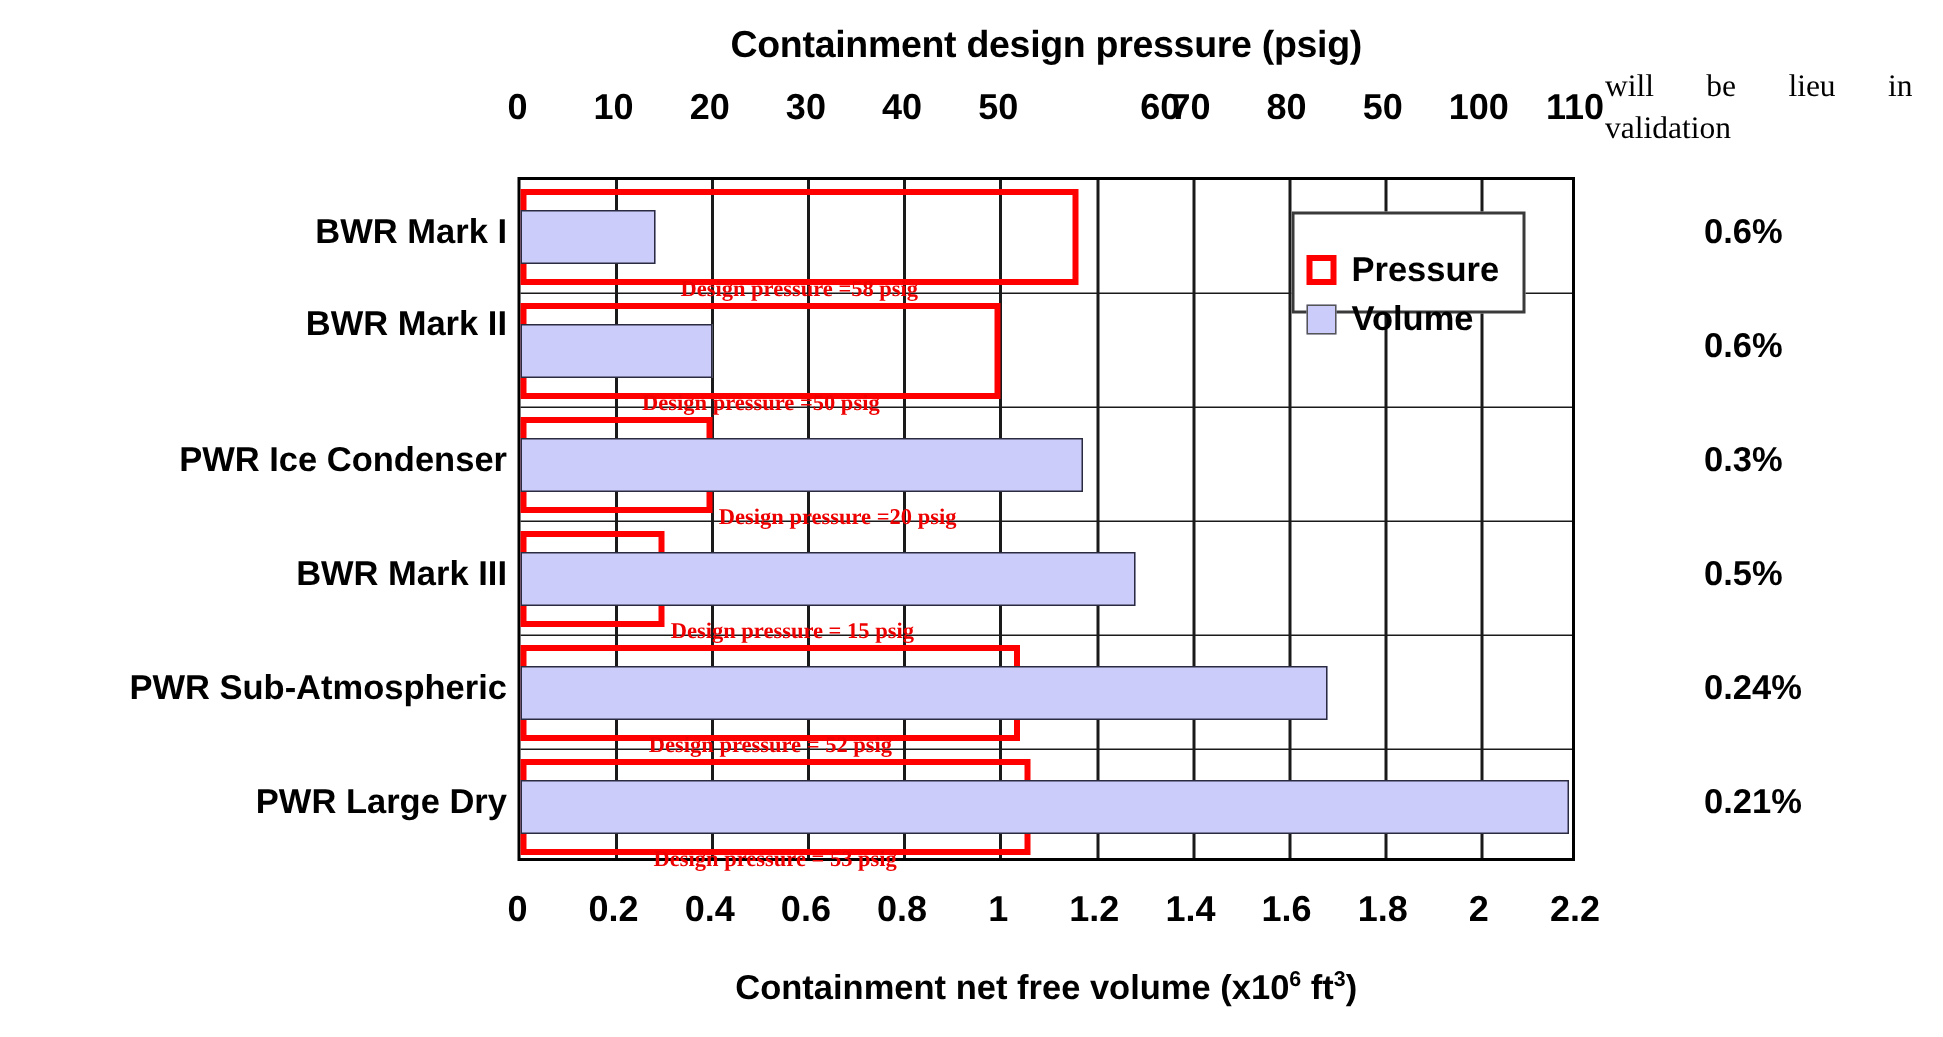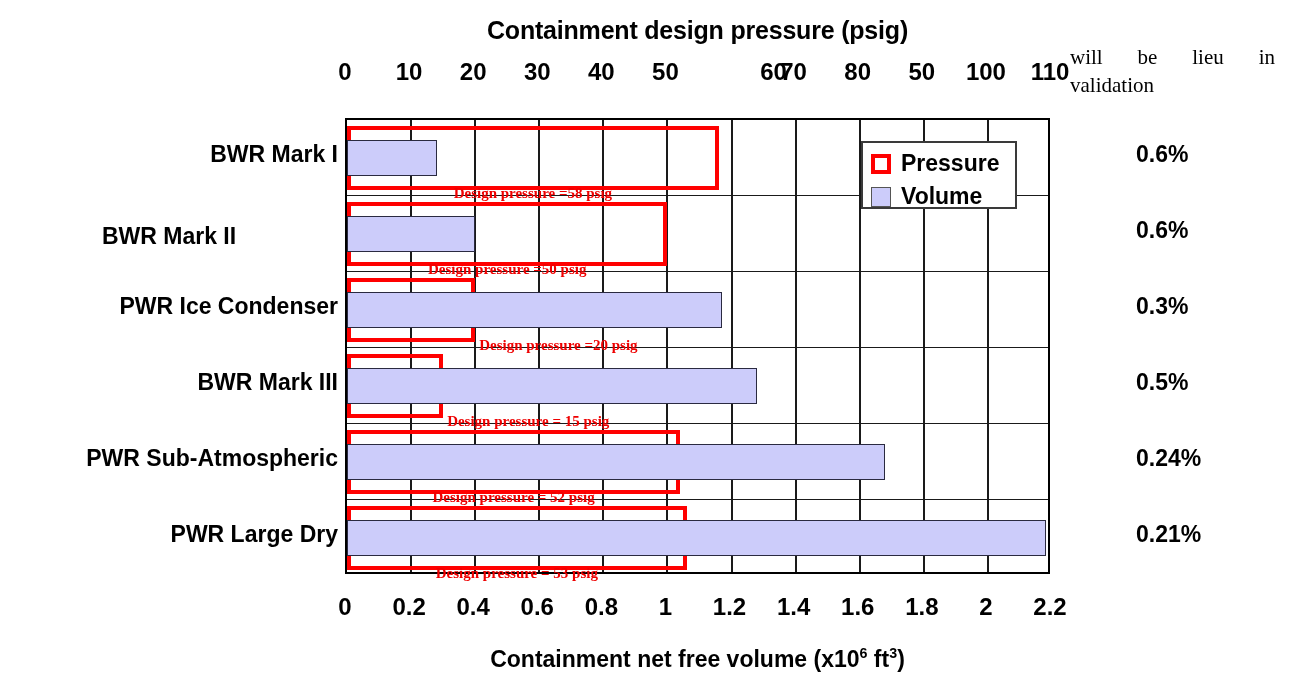--- a/index.html
+++ b/index.html
@@ -59,21 +59,21 @@
   
   .pct{
     position:absolute;left:1136px;width:120px;text-align:left;
     font-size:23px;font-weight:bold;color:#000;
   }
 
   
   #legend{
     position:absolute;left:861px;top:141px;width:156px;height:68px;
     background:#fff;border:2px solid #3a3a3a;box-sizing:border-box;
-    padding:4px 8px;
+    padding:20px 8px;
   }
   .legend-row{display:flex;align-items:center;height:33px;}
   .swatch{width:20px;height:20px;box-sizing:border-box;margin-right:10px;flex:none;}
   .swatch.press{border:4px solid #ff0000;background:#fff;}
   .swatch.vol{background:#ccccfa;border:1px solid #555;}
   .legend-text{font-size:23px;font-weight:bold;color:#000;}
 
   
   #prose{
     position:absolute;left:1070px;top:44px;width:205px;height:74px;
@@ -164,21 +164,21 @@
         <div class="row" style="top: 380px; height: 76px;">
           <div class="press-bar" style="width: 339.682px;"></div>
           <div class="vol-bar" style="width: 698.591px;"></div>
           <div class="press-label" style="left: 0px; width: 339.682px; text-align: center;">Design pressure = 53 psig</div>
         </div>
       </div>
   </div>
 
   <div id="cats">
       <div class="cat-wrap" style="top: 141px;">BWR Mark I</div>
-      <div class="cat-wrap" style="top: 223px; text-align: center;">BWR Mark II</div>
+      <div class="cat-wrap" style="top: 202px;">BWR Mark II</div>
       <div class="cat-wrap" style="top: 293px;">PWR Ice Condenser</div>
       <div class="cat-wrap" style="top: 369px;">BWR Mark III</div>
       <div class="cat-wrap" style="top: 445px;">PWR Sub-Atmospheric</div>
       <div class="cat-wrap" style="top: 521px;">PWR Large Dry</div>
     </div>
 
   <div id="pcts">
       <div class="pct" style="top: 141px;">0.6%</div>
       <div class="pct" style="top: 217px;">0.6%</div>
       <div class="pct" style="top: 293px;">0.3%</div>

